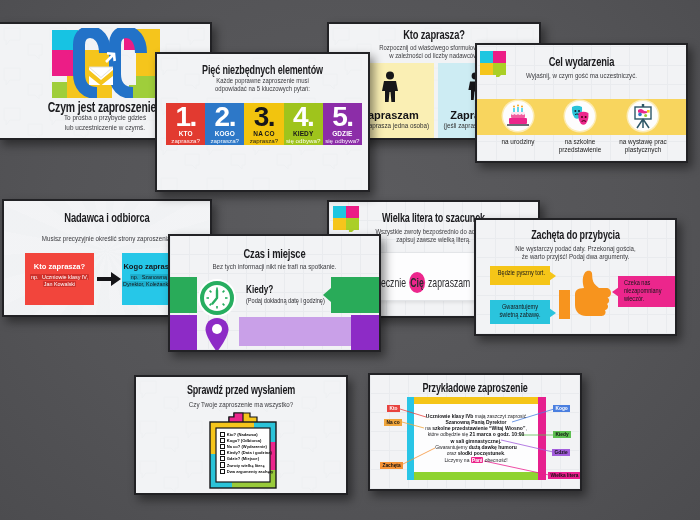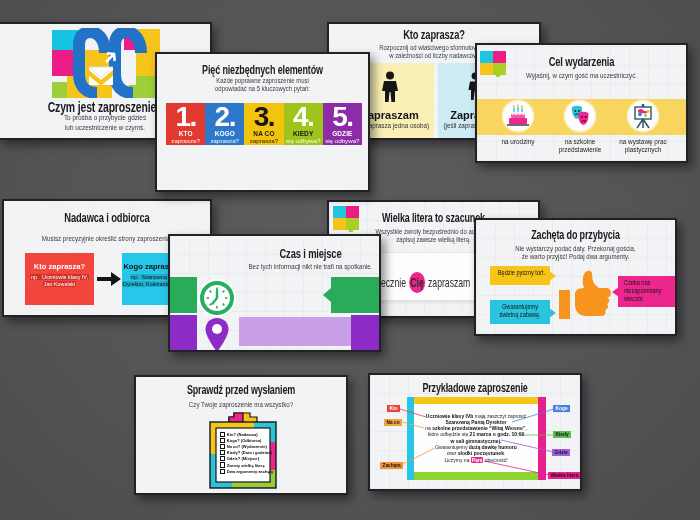--- a/index.html
+++ b/index.html
@@ -66,21 +66,21 @@
   #s5 .sub{font-size:7.3px;top:32.5px;}
   .sbox{position:absolute;top:52px;width:69px;height:52px;text-align:center;color:#fff;}
   .sbox.red{left:21px;background:#f2453c;}
   .sbox.cyan{left:118px;background:#26c7e8;color:#16161a;}
   .sbox .head{font-weight:bold;font-size:7.6px;margin-top:9px;white-space:nowrap;}
   .sbox .ex{font-size:5.4px;line-height:7px;margin-top:3px;white-space:nowrap;}
   .sbox.red .ex span{background:rgba(120,0,0,.28);border-radius:1px;padding:0 1px;}
   .sbox.cyan .ex span{background:rgba(0,90,110,.22);border-radius:1px;padding:0 1px;}
 
   
-  #s6{left:168px;top:234px;width:213px;height:118px;z-index:3;padding-left:36px;}
+  #s6{left:168px;top:234px;width:213px;height:118px;z-index:3;}
   #s6 .t{top:9.5px;font-size:13px;}
   #s6 .sub{font-size:7.3px;top:25.5px;}
   .g-l{position:absolute;left:0;top:41px;width:27px;height:36px;background:#29ab59;}
   .g-r{position:absolute;left:161px;top:41px;width:48px;height:36px;background:#29ab59;}
   .g-tail{position:absolute;left:153px;top:52px;width:0;height:0;border-right:8px solid #29ab59;border-top:7px solid transparent;border-bottom:7px solid transparent;}
   .clockwrap{position:absolute;left:27px;top:42px;width:40px;height:40px;}
   .rowtxt{position:absolute;left:76px;transform-origin:left center;}
   .rowtxt .head{font-weight:bold;font-size:10.5px;color:#141417;transform:scaleX(0.78);transform-origin:left center;}
   .rowtxt .note{font-size:7.2px;color:#2e2e33;margin-top:1px;transform:scaleX(0.78);transform-origin:left center;}
   #kiedytxt{top:47px;}
@@ -394,20 +394,24 @@
           <line x1="9.5" y1="20" x2="12" y2="20"></line>
             <line x1="28" y1="20" x2="30.5" y2="20"></line>
           <line x1="12.6" y1="12.6" x2="14.4" y2="14.4"></line>
             <line x1="25.6" y1="25.6" x2="27.4" y2="27.4"></line>
           <line x1="12.6" y1="27.4" x2="14.4" y2="25.6"></line>
             <line x1="25.6" y1="14.4" x2="27.4" y2="12.6"></line>
         </g>
         <path d="M20 20 L20 12.5 M20 20 L15.5 25.5" stroke="#27ae60" stroke-width="2.4" stroke-linecap="round" fill="none"></path>
       </svg>
     </div>
+    <div class="rowtxt" id="kiedytxt">
+      <div class="head">Kiedy?</div>
+      <div class="note">(Podaj dokładną datę i godzinę)</div>
+    </div>
     <div class="p-l"></div>
     <div class="p-band"></div>
     <div class="p-r"></div>
     <div class="pinwrap">
       <svg viewBox="0 0 32 38" width="32" height="38">
         <path d="M16 2 C9 2 4.5 7 4.5 13.5 C4.5 21 16 36 16 36 C16 36 27.5 21 27.5 13.5 C27.5 7 23 2 16 2 Z" fill="#8d2bc6"></path>
         <circle cx="16" cy="13" r="5" fill="#ffffff"></circle>
       </svg>
     </div>
   </section>

